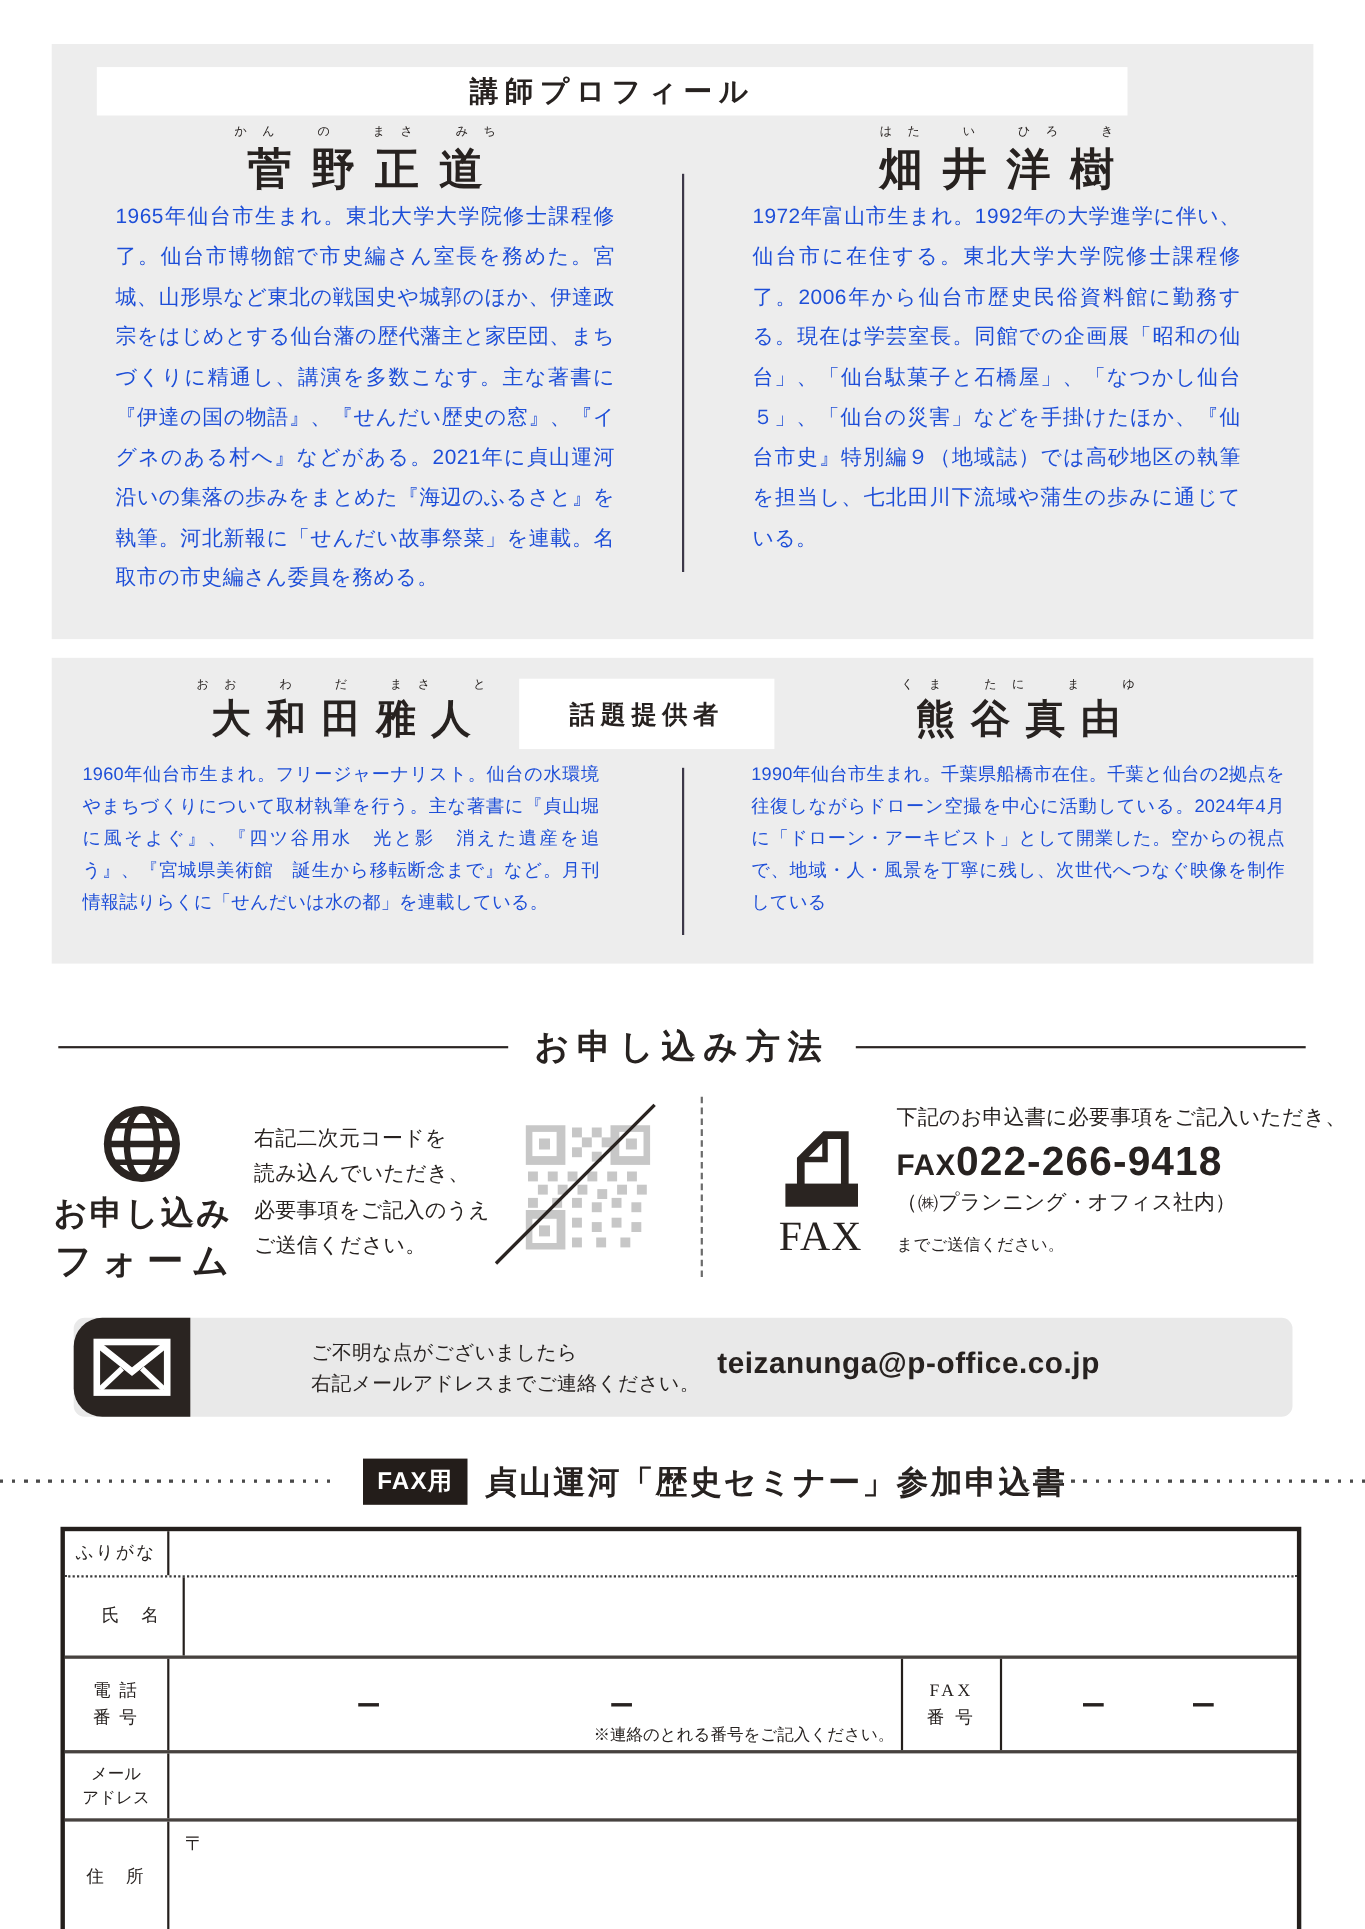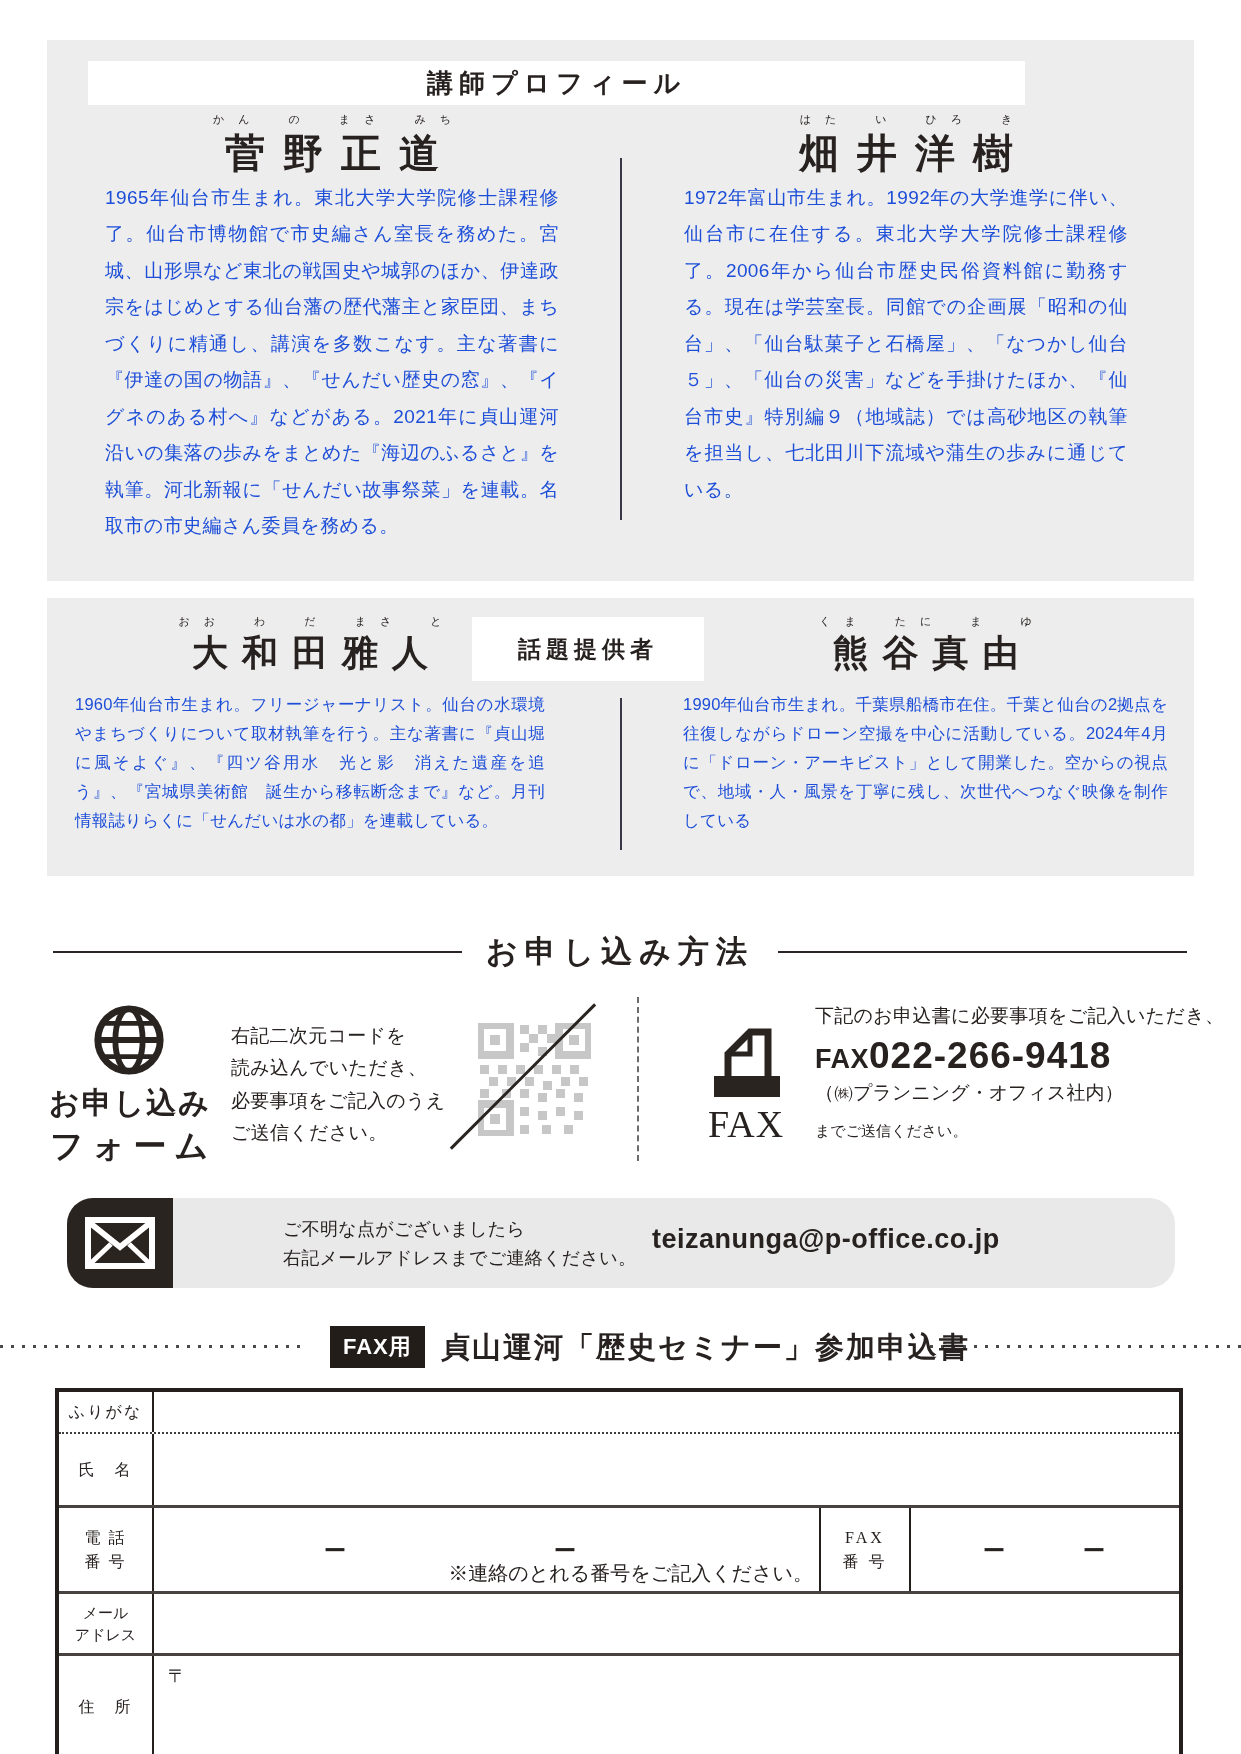--- a/index.html
+++ b/index.html
@@ -95,21 +95,21 @@
   .fax-intro  { left:815px; top:1003px; font-size:19px; letter-spacing:0.3px; }
   .fax-number-row { left:815px; top:1035px; display:flex; align-items:baseline; }
   .fax-number-prefix { font-weight:bold; font-size:27px; letter-spacing:0.5px; }
   .fax-number { font-weight:bold; font-size:37px; letter-spacing:1px; }
   .fax-company { left:815px; top:1080px; font-size:19px; }
   .fax-outro   { left:815px; top:1122px; font-size:15px; }
 
   
   .email-bar {
     left:67px; top:1198px; width:1108px; height:90px;
-    background:#e9e9e9; border-radius:26px;
+    background:#e9e9e9; border-radius:10px;
   }
   .email-icon-box {
     position:absolute; left:0; top:0; width:106px; height:90px;
     background:#2a2421; border-radius:26px 0 0 26px;
     display:flex; align-items:center; justify-content:center;
   }
   .email-note {
     position:absolute; left:216px; top:17px;
     font-size:18px; line-height:1.6; white-space:pre-line; letter-spacing:0.3px;
   }
@@ -143,36 +143,36 @@
   }
   .f-row { display:flex; width:100%; }
   .f-label {
     width:95px; flex:0 0 95px; border-right:2px solid #241f1c;
     display:flex; align-items:center; justify-content:center; text-align:center;
     font-size:16px; letter-spacing:2px; white-space:pre-line; line-height:1.45;
   }
   .f-label.small { font-size:15px; letter-spacing:0; }
   .f-cell { flex:1; position:relative; }
   .row-furigana { height:42px; border-bottom:2px dotted #3c3c3c; }
-  .row-name  { height:74px; border-bottom:3px solid #47423f; }
+  .row-name  { height:74px; border-bottom:3px solid #47423f;padding-left:14px; }
   .row-phone { height:86px; border-bottom:3px solid #47423f;font-family:Liberation Serif, serif; }
   .row-mail  { height:62px; border-bottom:3px solid #47423f; }
   .row-addr  { height:102px; }
   .fax-col-label {
     width:90px; flex:0 0 90px; border-left:0; border-right:2px solid #241f1c;
     display:flex; align-items:center; justify-content:center; text-align:center;
     font-size:16px; letter-spacing:3px; white-space:pre-line; line-height:1.5;
   }
   .phone-cell { border-right:2px solid #241f1c; }
   .fax-cell { flex:0 0 268px; }
   .dash { position:absolute; top:28px; font-weight:bold; font-size:22px; }
   .dash.d1 { left:170px; } .dash.d2 { left:400px; }
   .dash.d3 { left:72px;  } .dash.d4 { left:172px; }
   .phone-note {
-    position:absolute; right:6px; bottom:4px; font-size:20px; letter-spacing:0;
+    position:absolute; right:6px; bottom:4px; font-size:15px; letter-spacing:0;
   }
   .postal-mark { position:absolute; left:14px; top:8px; font-size:18px; }
 </style>
 </head>
 <body>
 
 <div class="page">
 
   <div class="abs gray-sec sec-profiles">
     <div class="profiles-header">講師プロフィール</div>

